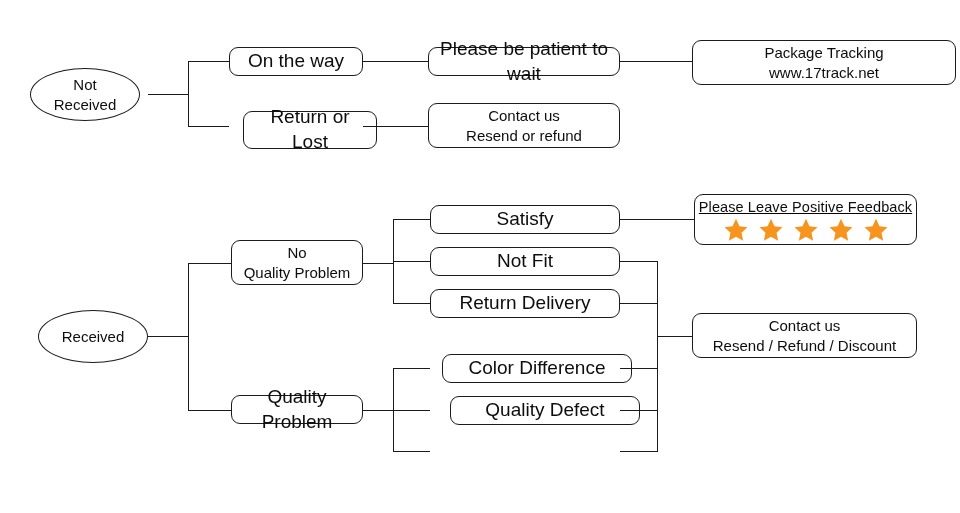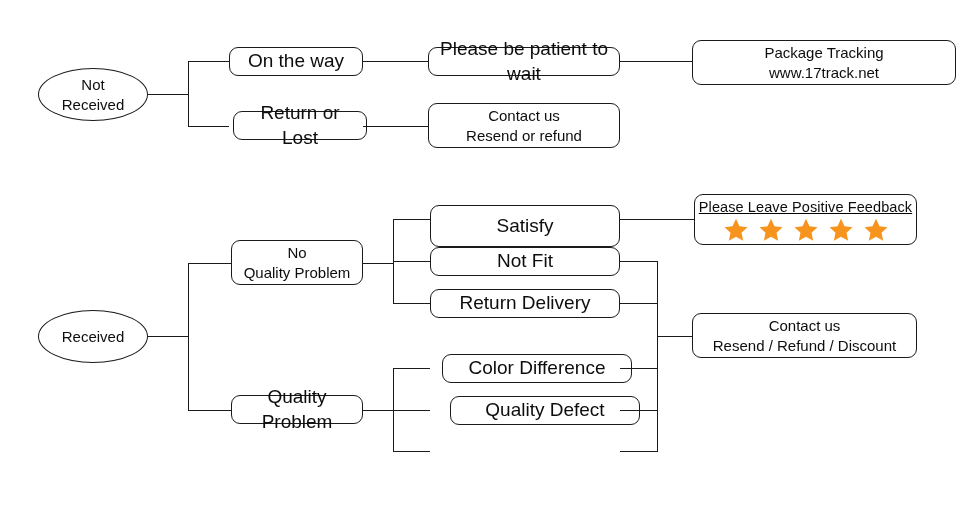--- a/index.html
+++ b/index.html
@@ -89,21 +89,21 @@
     width: 26px;
     height: 26px;
     display: block;
   }
 </style>
 </head>
 <body>
 
 <div id="canvas">
 
-  <div class="ellipse" style="left:38px; top:68px; width:110px; height:53px;">
+  <div class="ellipse" style="left:30px; top:68px; width:110px; height:53px;">
     <span>Not
 Received</span>
   </div>
 
   <div class="line h" style="left:148px; top:94px; width:40px;"></div>
 
   <div class="line v" style="left:188px; top:61px; height:65px;"></div>
 
   <div class="line h" style="left:188px; top:61px; width:41px;"></div>
 
@@ -119,21 +119,21 @@
     <span>Please be patient to wait</span>
   </div>
 
   <div class="line h" style="left:620px; top:61px; width:72px;"></div>
 
   <div class="node two-line" style="left:692px; top:40px; width:264px; height:45px;">
     <span>Package Tracking
 www.17track.net</span>
   </div>
 
-  <div class="node" style="left:233px; top:111px; width:134px; height:29px;">
+  <div class="node" style="left:243px; top:111px; width:134px; height:38px;">
     <span>Return or Lost</span>
   </div>
 
   <div class="line h" style="left:363px; top:126px; width:65px;"></div>
 
   <div class="node two-line" style="left:428px; top:103px; width:192px; height:45px;">
     <span>Contact us
 Resend or refund</span>
   </div>
 
@@ -157,21 +157,21 @@
   <div class="node" style="left:231px; top:395px; width:132px; height:29px;">
     <span>Quality Problem</span>
   </div>
 
   <div class="line h" style="left:363px; top:263px; width:30px;"></div>
   <div class="line v" style="left:393px; top:219px; height:84px;"></div>
   <div class="line h" style="left:393px; top:219px; width:37px;"></div>
   <div class="line h" style="left:393px; top:261px; width:37px;"></div>
   <div class="line h" style="left:393px; top:303px; width:37px;"></div>
 
-  <div class="node" style="left:430px; top:205px; width:190px; height:42px;text-align:center;">
+  <div class="node" style="left:430px; top:205px; width:190px; height:29px;text-align:center;">
     <span>Satisfy</span>
   </div>
 
   <div class="node" style="left:430px; top:247px; width:190px; height:29px;">
     <span>Not Fit</span>
   </div>
 
   <div class="node" style="left:430px; top:289px; width:190px; height:29px;">
     <span>Return Delivery</span>
   </div>

